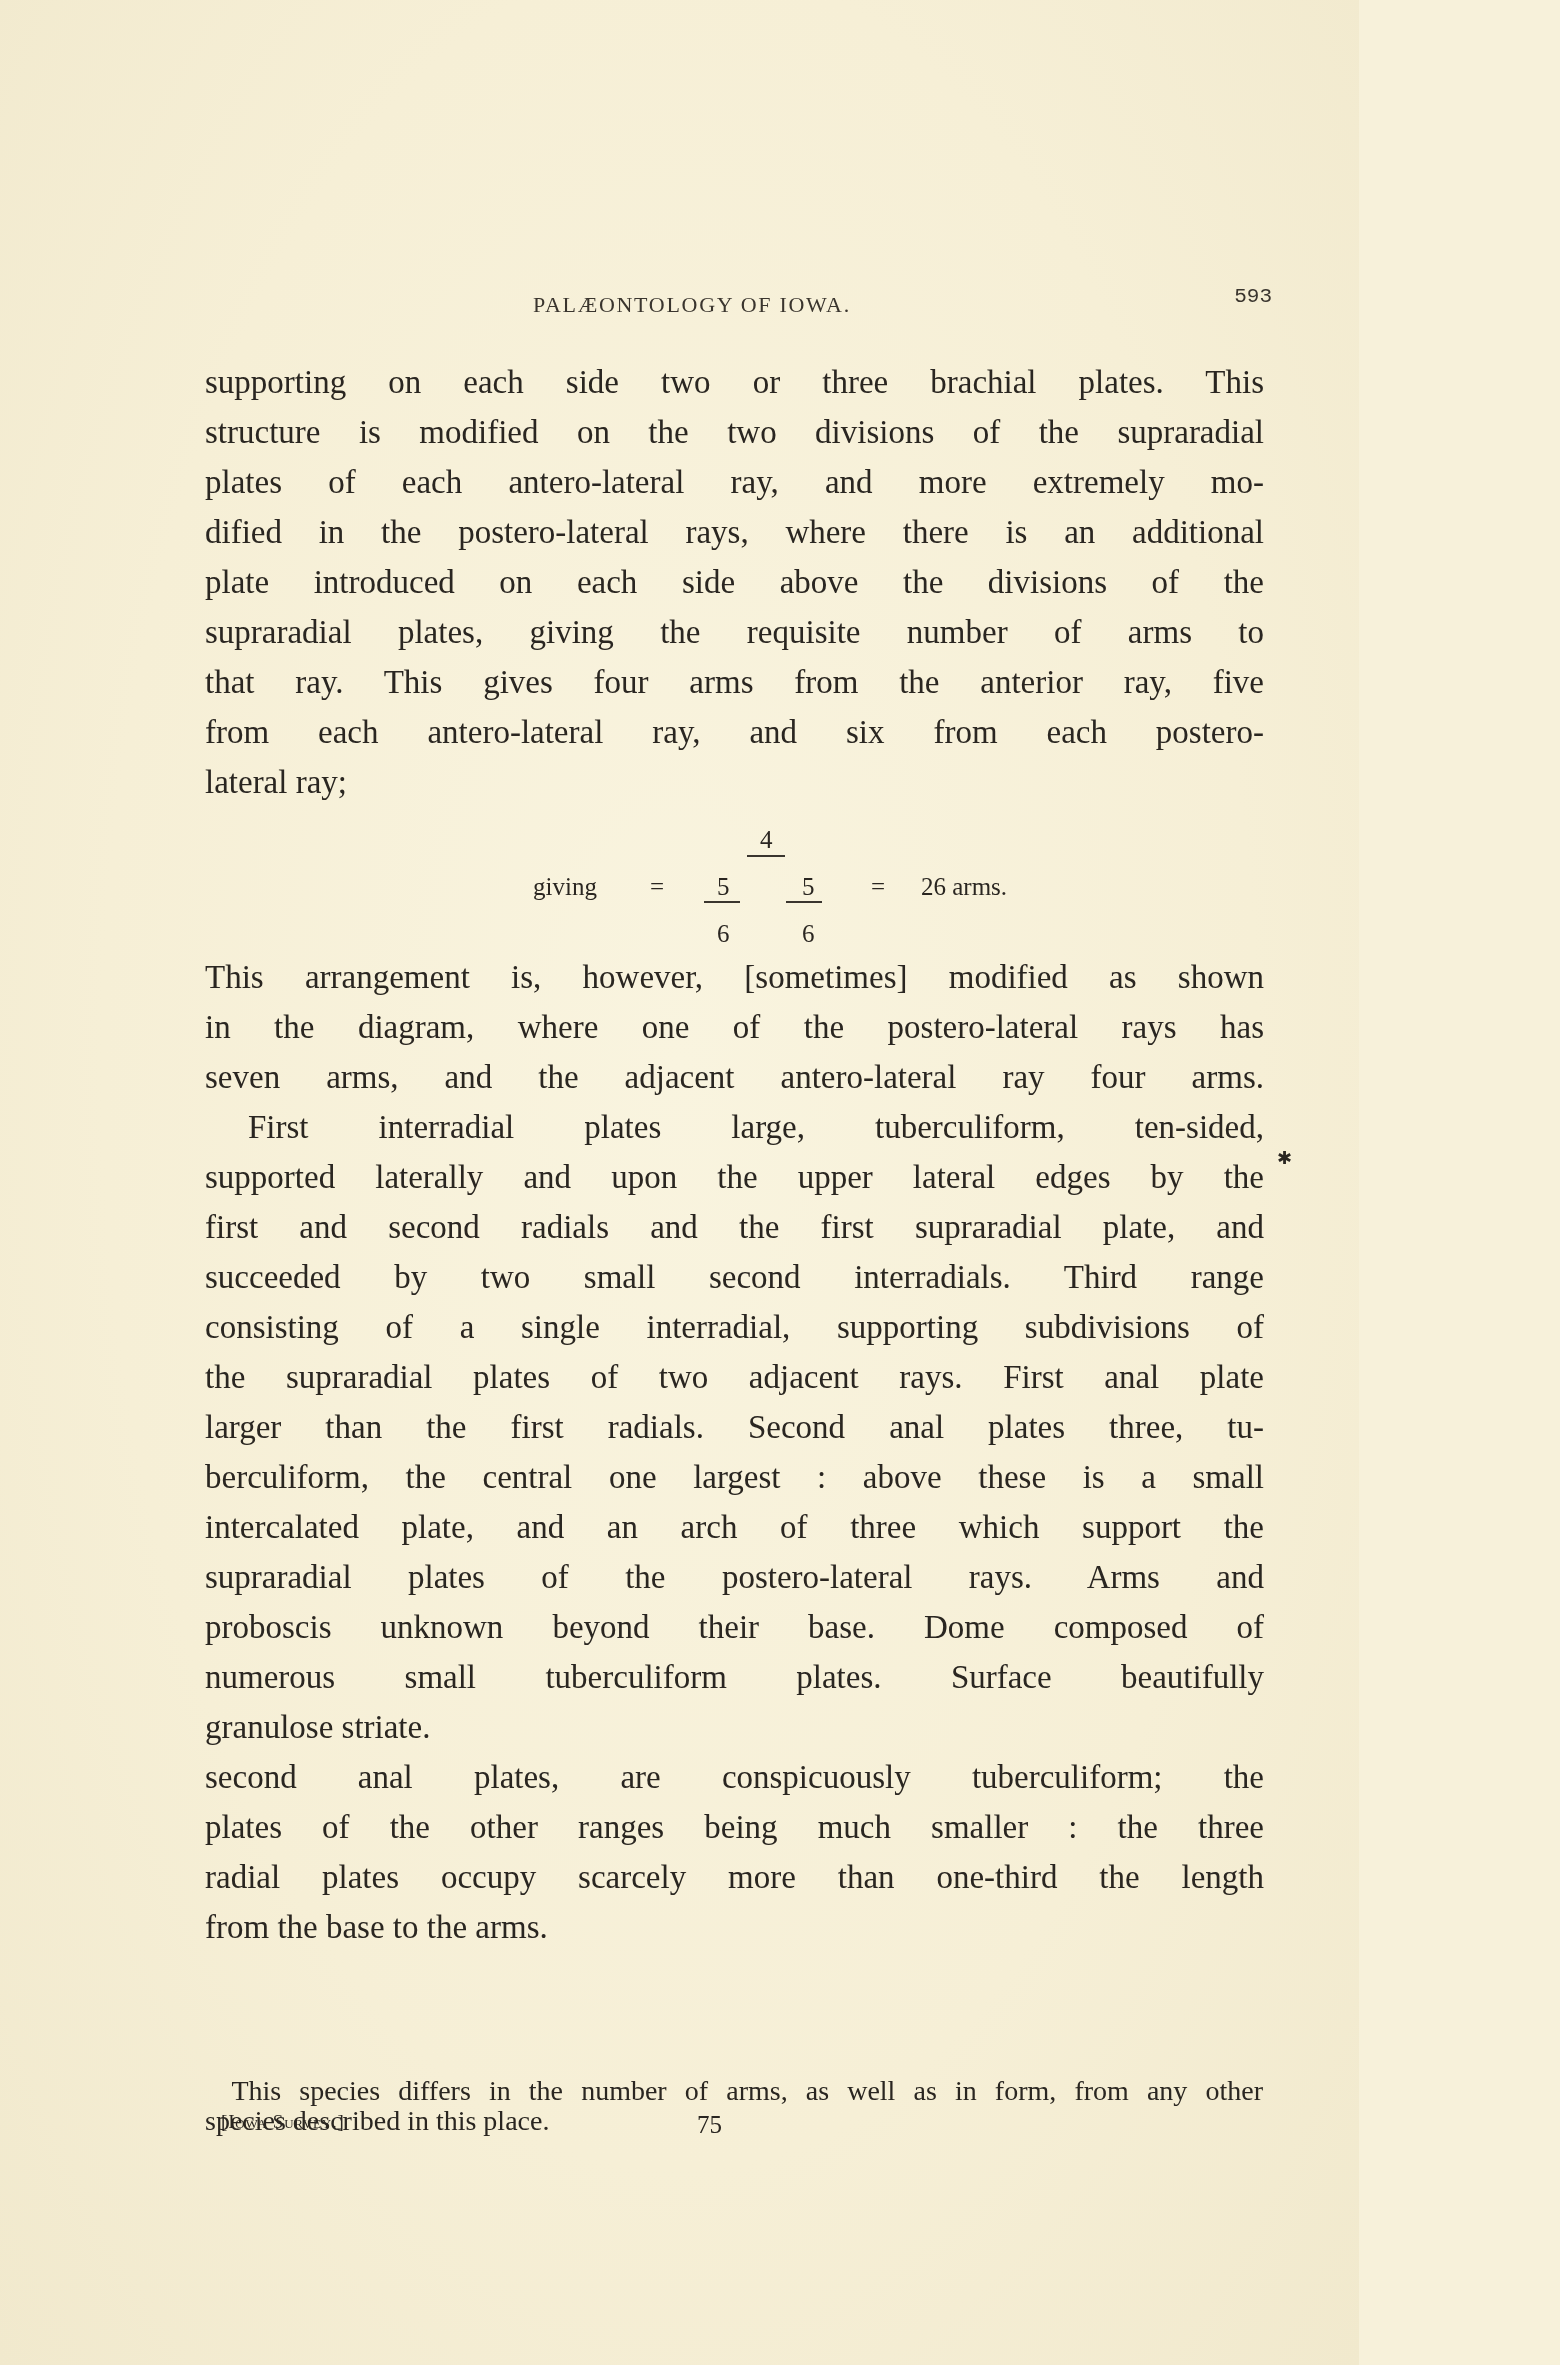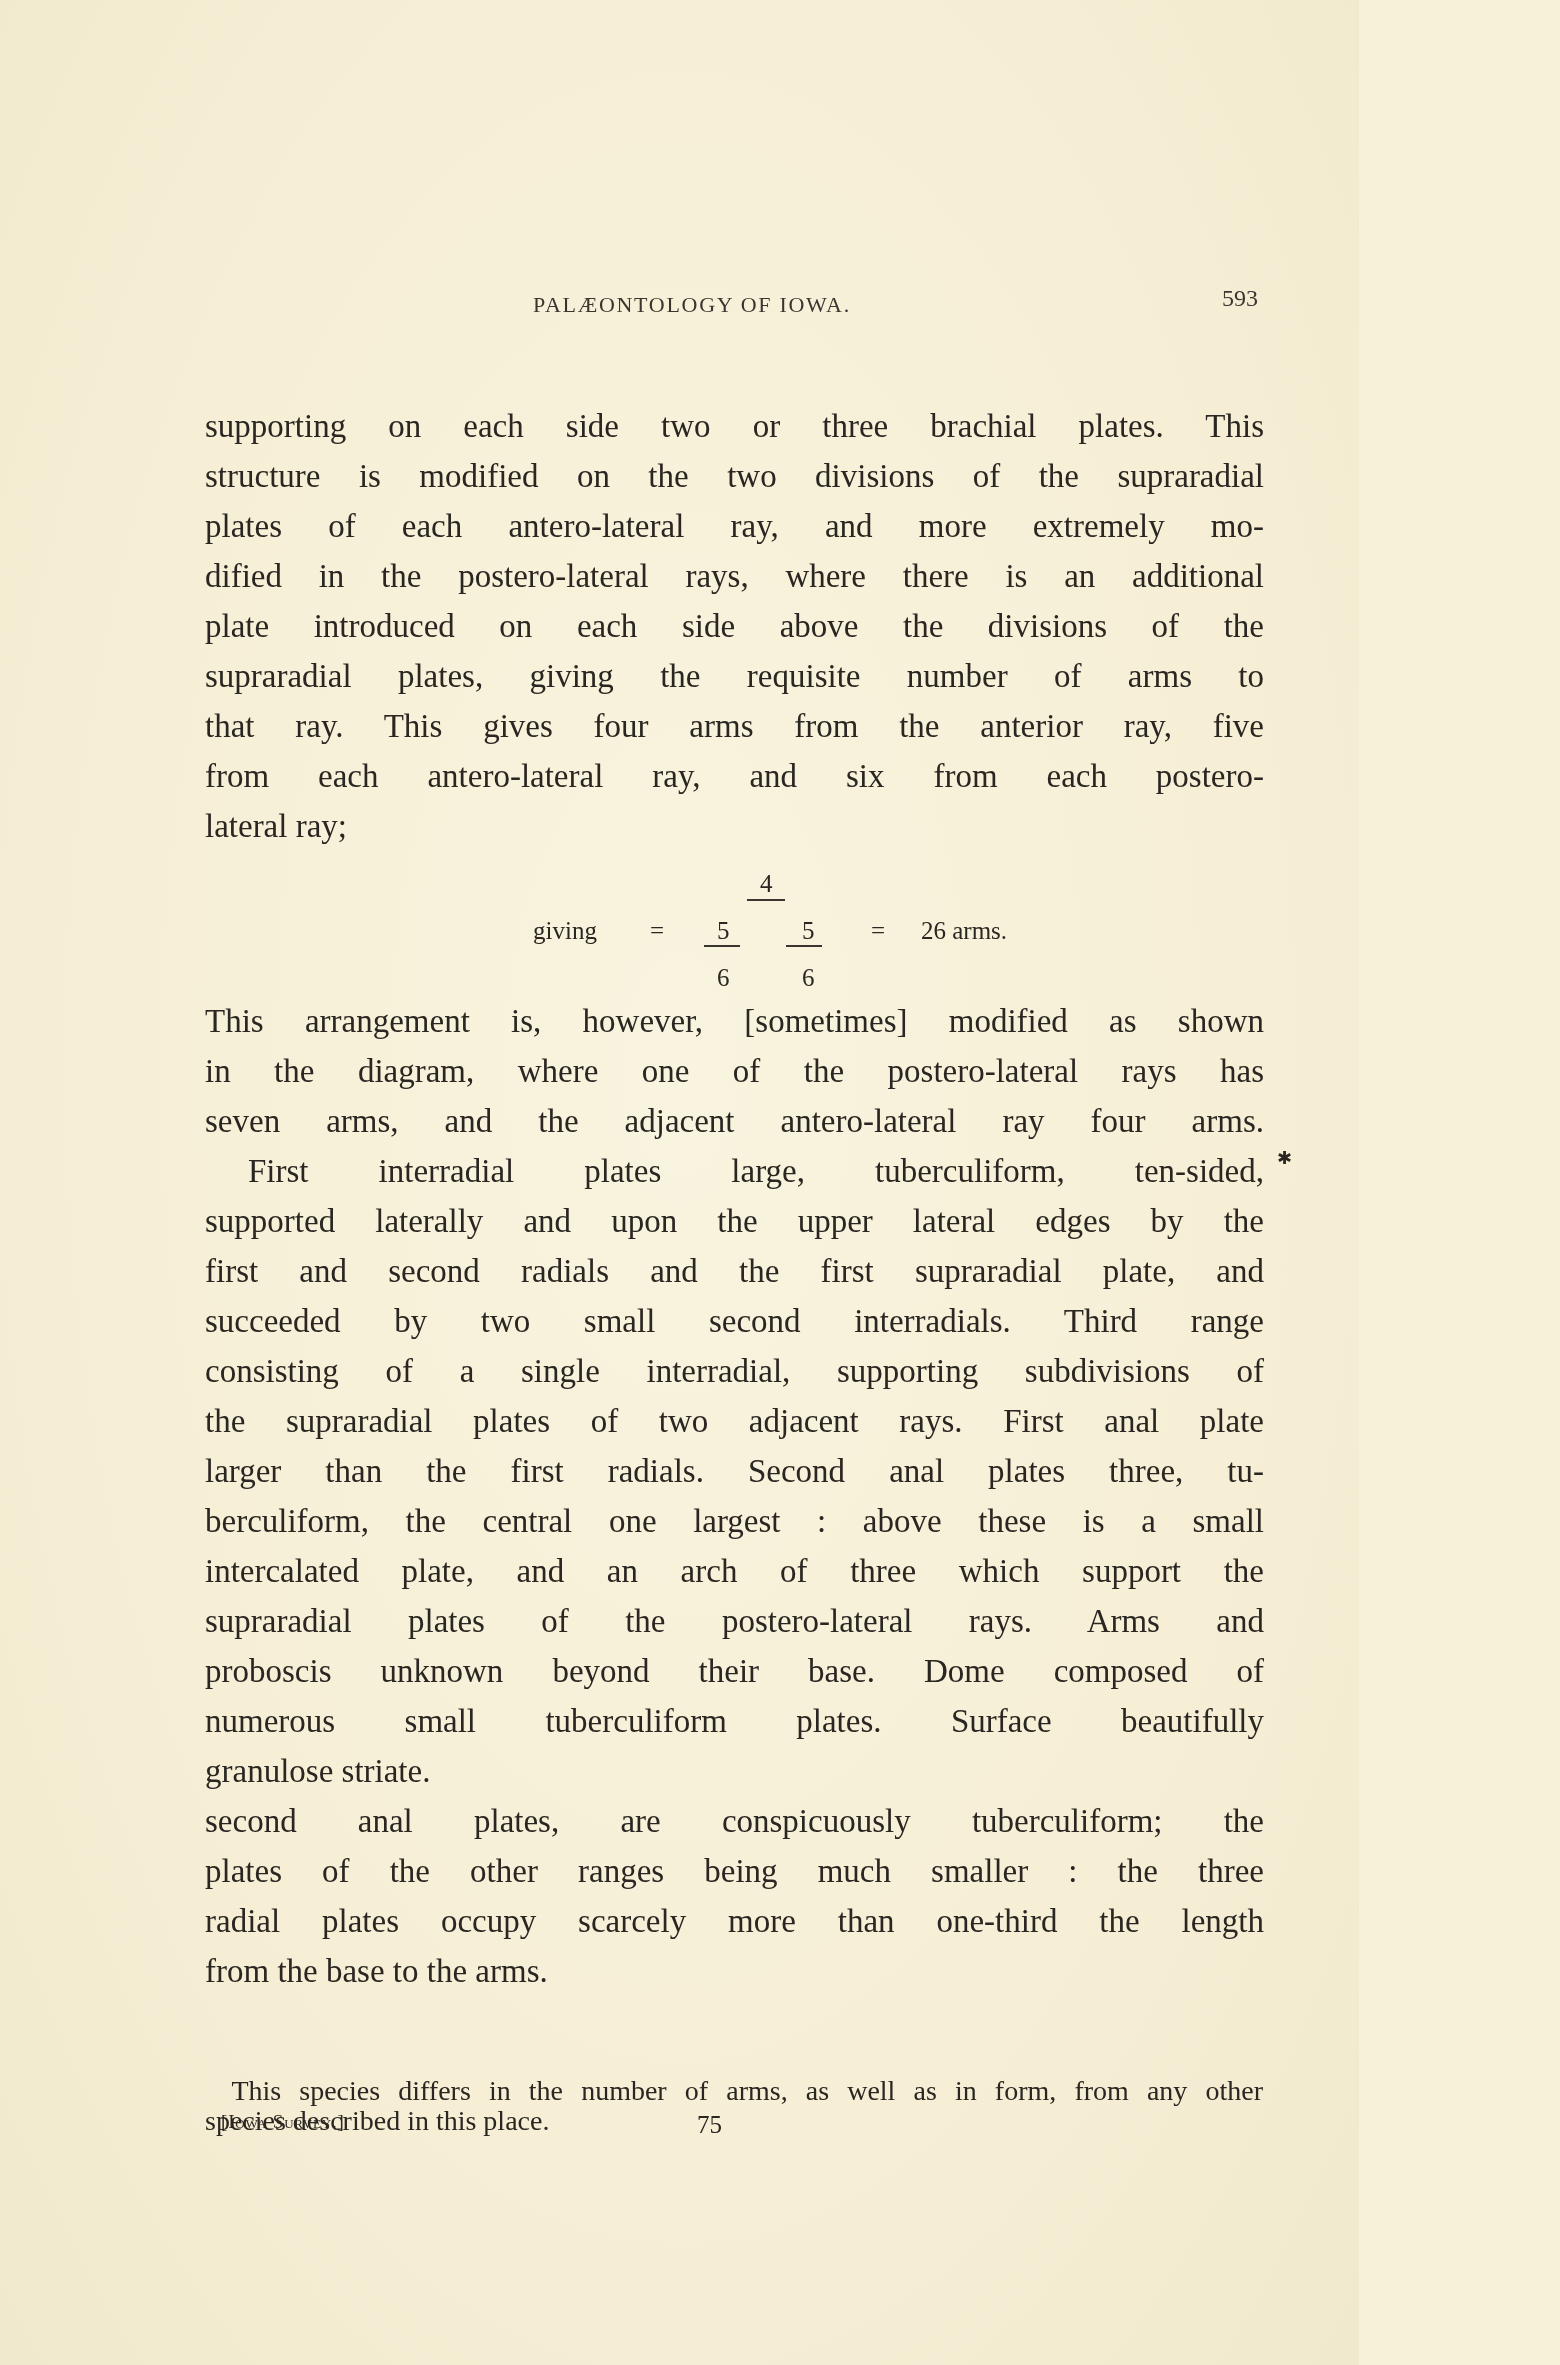--- a/index.html
+++ b/index.html
@@ -29,36 +29,35 @@
     position: absolute;
     left: 326px;
     top: 6.6px;
     font-family: "Liberation Serif", serif;
     font-size: 22px;
     letter-spacing: 1.7px;
     color: #3a352e;
   }
   .page-number {
     position: absolute;
-    right: 15px;
+    right: 1px;
     top: 0;
-    font-family: Liberation Serif, serif;
-    font-size: 24px;
+    font-family: Liberation Mono, monospace;
+    font-size: 21px;
     color: #3a352e;
   }
   .body-text {
     position: absolute;
     left: 205px;
     top: 357px;
     width: 1059px;
     font-family: "Liberation Serif", serif;
     font-size: 33px;
     line-height: 50px;
     text-align: justify;
-    margin-top: 44px;
   }
   .line {
     display: block;
     text-align: justify;
     text-align-last: justify;
     white-space: nowrap;
     height: 50px;
   }
   .line.last { text-align-last: left; }
   .line.indent { padding-left: 43px; }

